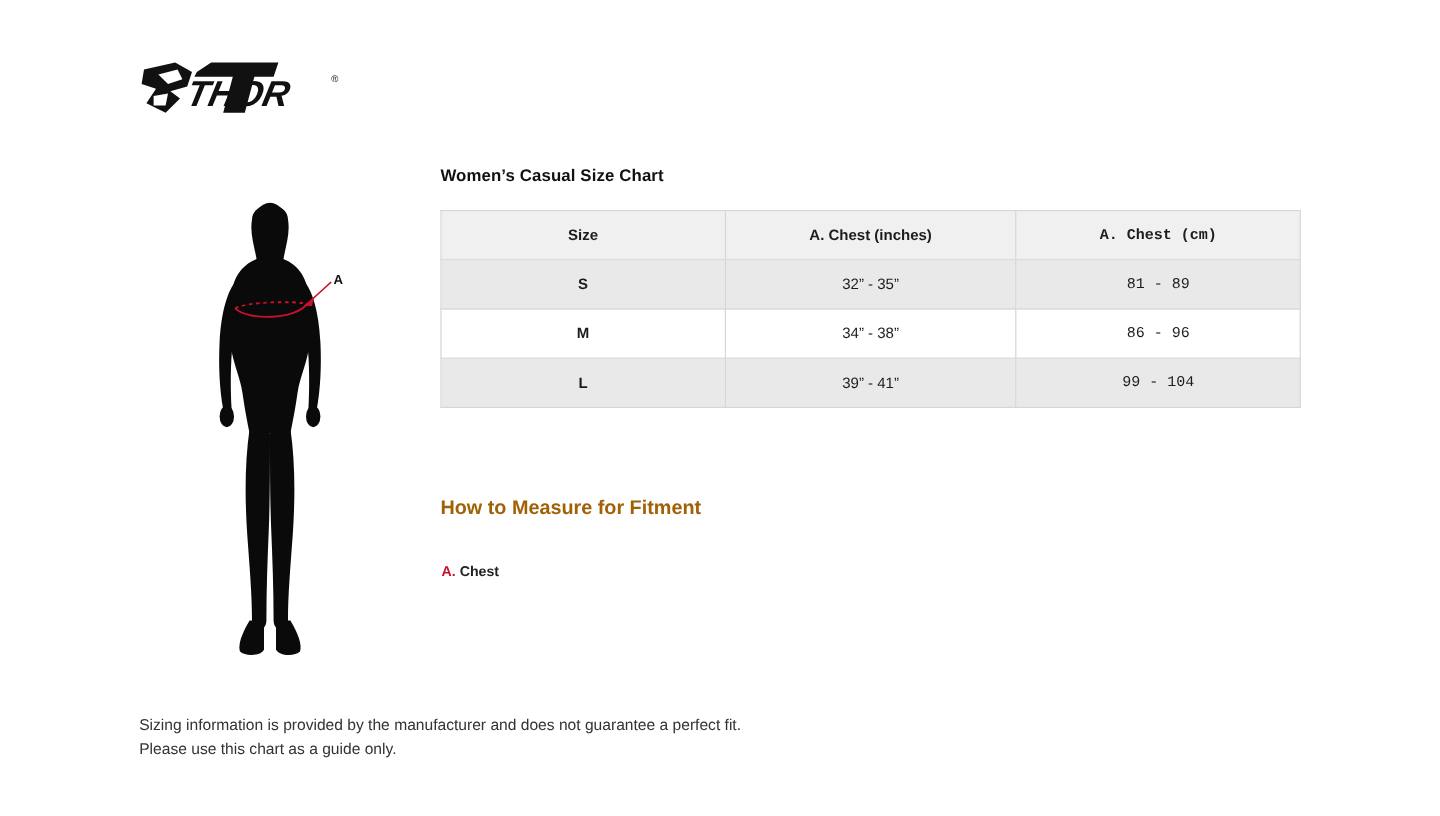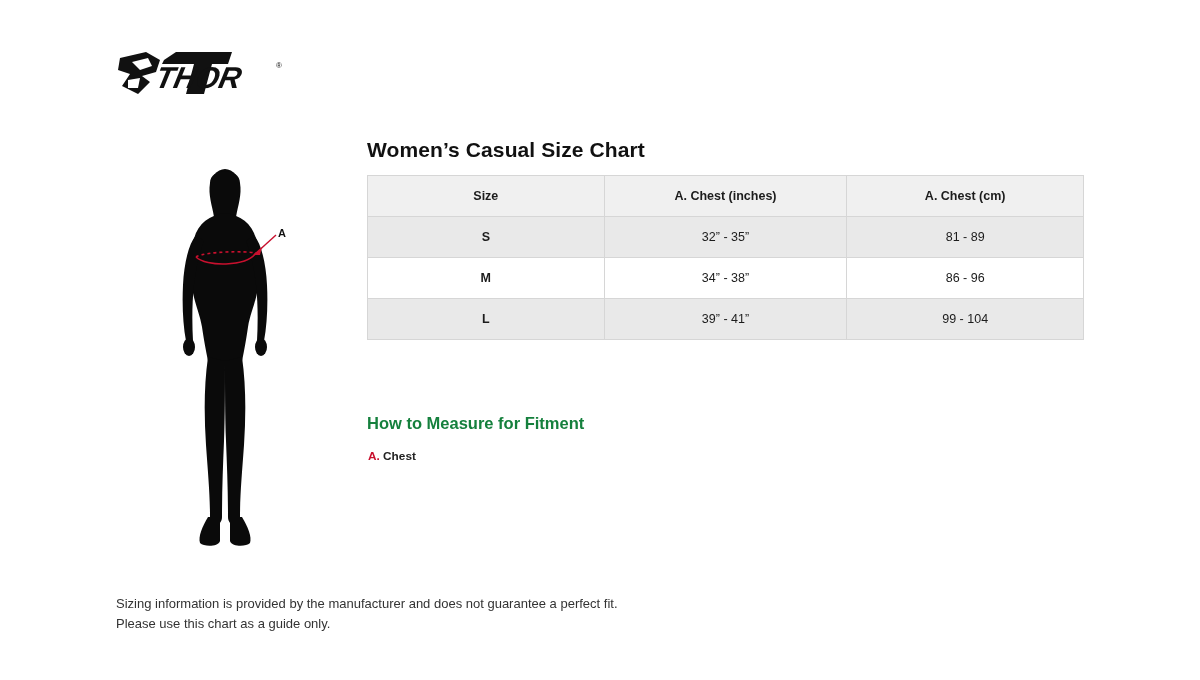--- a/index.html
+++ b/index.html
@@ -33,21 +33,21 @@
     top: 165px;
     width: 150px;
     height: 400px;
   }
 
   
   #chart-title {
     position: absolute;
     left: 367px;
     top: 138px;
-    font-size: 21px;
+    font-size: 14px;
     font-weight: bold;
     letter-spacing: .1px;
     color: #111;
   }
 
   
   #size-table {
     position: absolute;
     left: 367px;
     top: 175px;
@@ -74,36 +74,36 @@
     background: #e9e9e9;
   }
   #size-table tbody tr:nth-child(even) td {
     background: #ffffff;
   }
   #size-table td.size-col,
   #size-table th.size-col { width: 237px; font-weight: bold; }
   #size-table td.in-col,
   #size-table th.in-col { width: 243px; }
   #size-table td.cm-col,
-  #size-table th.cm-col { width: 237px; }
+  #size-table th.cm-col { width: 237px; font-family: Liberation Mono, monospace; }
   #size-table tbody td.size-col { font-weight: bold; }
 
   
   #measure-heading {
     position: absolute;
     left: 367px;
     top: 414px;
     font-size: 16.5px;
     font-weight: bold;
-    color: #15803d;
+    color: #a16207;
   }
   #measure-block {
     position: absolute;
     left: 368px;
-    top: 448px;
+    top: 468px;
     width: 420px;
     font-size: 11.5px;
     line-height: 1.45;
     color: #222;
   }
   #measure-block .label-line {
     font-weight: bold;
     font-size: 11.8px;
     margin-bottom: 2px;
   }

